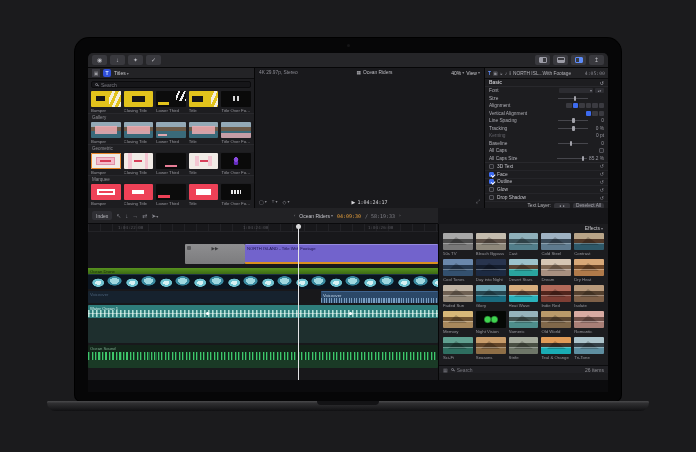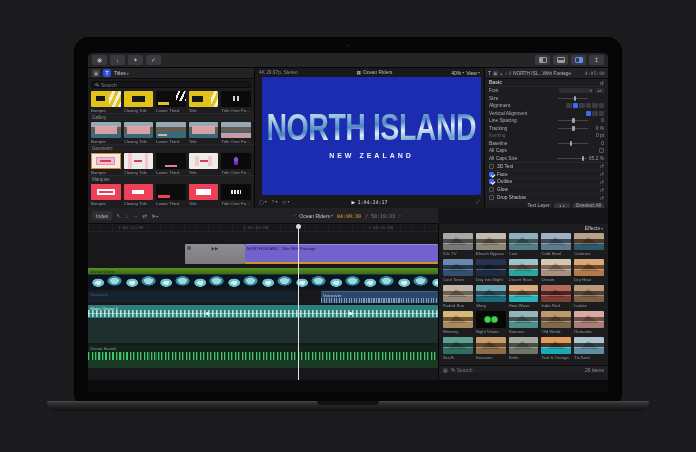--- a/index.html
+++ b/index.html
@@ -385,24 +385,20 @@
           <span class="dd">
               <span>40%</span>
               <span class="chev">▾</span>
             </span>
           <span class="dd">
               <span>View</span>
               <span class="chev">▾</span>
             </span>
         </span>
       </div>
-      <div class="canvas">
-        <div class="big-title">NORTH ISLAND</div>
-        <div class="sub-title">NEW ZEALAND</div>
-      </div>
       <div class="vbar">
         <div class="vtools">
           <span class="vtool">
               <span>▢</span>
               <span class="chev">▾</span>
             </span>
           <span class="vtool">
               <span>⌗</span>
               <span class="chev">▾</span>
             </span>

